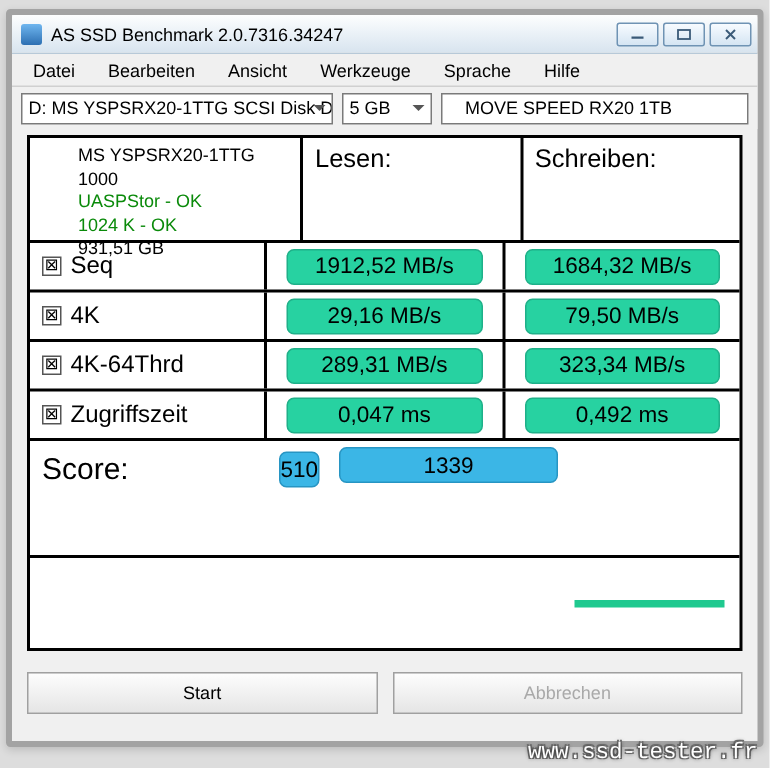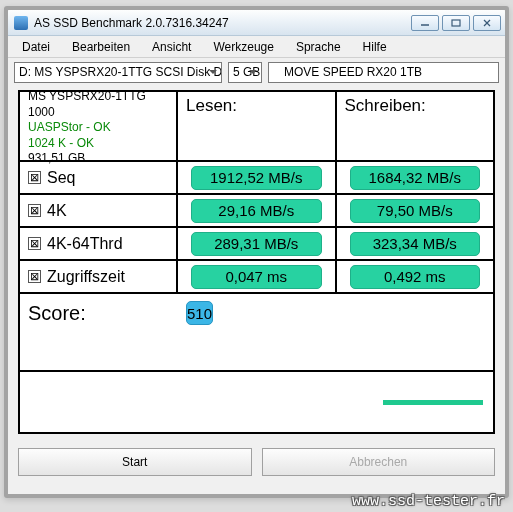--- a/index.html
+++ b/index.html
@@ -10,29 +10,29 @@
   .titlebar .title { flex: 1; color: #000; font-size: 12px; }
   .winbtns { display: flex; gap: 3px; }
   .winbtn { width: 28px; height: 16px; border: 1px solid #6f93b4; border-radius: 2px; background: linear-gradient(#f7fbff,#d5e5f3); display:flex; align-items:center; justify-content:center; font-size:10px; color:#3a5a78;}
   .winbtn svg{display:block}
   .menubar { height: 22px; border-bottom: 1px solid #d0d0d0; display: flex; align-items: center; gap: 2px; padding: 0 4px; background:#f0f0f0;}
   .menu-item { padding: 2px 10px; cursor: default; }
   .toolbar { height: 28px; display: flex; align-items: center; gap: 6px; padding: 3px 6px; background:#f0f0f0;}
   .dropdown { height: 21px; background: #fff; border: 1px solid #7a7a7a; display: flex; align-items: center; padding: 0 17px 0 4px; position: relative; font-size: 12px; overflow:hidden; white-space:nowrap;}
   .dropdown::after { content:""; position:absolute; right:4px; top:7px; border:4px solid transparent; border-top-color:#555;}
   .dd1 { width: 208px; }
-  .dd2 { width: 34px; }
+  .dd2 { width: 60px; }
   .label-field { flex: 1; height: 21px; background: #fff; border: 1px solid #7a7a7a; padding: 0 15px; display:flex; align-items:center; }
   .grid { position:absolute; left:10px; right:10px; top:80px; bottom:60px; border:2px solid #000; background:#fff; display:flex; flex-direction:column;}
   .row { display:flex; border-bottom:2px solid #000; }
   .cell { border-right:2px solid #000; display:flex; align-items:center; padding:0 8px;}
   .cell:last-child{border-right:none;}
   .c1{width:158px;} .c2{flex:1;} .c3{flex:1;}
   .hrow{height:70px;}
-  .hrow .c1{flex-direction:column;align-items:flex-start;justify-content:center;padding-top:4px;font-size:12px;line-height:1.3;}
+  .hrow .c1{flex-direction:column;align-items:flex-start;justify-content:space-between;padding-top:4px;font-size:12px;line-height:1.3;margin-left:24px;}
   .hrow .c2,.hrow .c3{font-size:17px;justify-content:flex-start;align-items:flex-start;padding-top:4px;}
   .drow{height:33px;}
   .drow .c1{font-size:16px;gap:6px;}
   .check{width:13px;height:13px;border:1px solid #555;background:#fff;display:flex;align-items:center;justify-content:center;font-size:11px;line-height:1;}
   .pill{height:24px;border-radius:5px;display:flex;align-items:center;justify-content:center;font-size:15px;color:#000;}
   .pill-g{background:#27d2a1;border:1px solid #1fb089;margin:0 5px;flex:1;}
   .pill-b{background:#3bb6e6;border:1px solid #2795c3;margin:0 5px;flex:1;}
   .srow{height:78px;}
   .srow-inner{display:flex;height:38px;align-items:center;}
   .srow-inner .c1{font-size:20px;height:100%;}
@@ -156,20 +156,23 @@
         </div>
     </div>
 
     <div class="row srow">
       <div class="srow-inner">
         <div class="cell c1" style="border-right:none">Score:</div>
         <div class="c2b">
             <div class="pill pill-b">510</div>
           </div>
       </div>
+      <div class="srow2">
+          <div class="pill pill-b">1339</div>
+        </div>
     </div>
 
     <div class="row prow">
       <div class="pbar"></div>
     </div>
   </div>
 
   <div class="btnrow">
     <div class="mainbtn">Start</div>
     <div class="mainbtn dis">Abbrechen</div>

